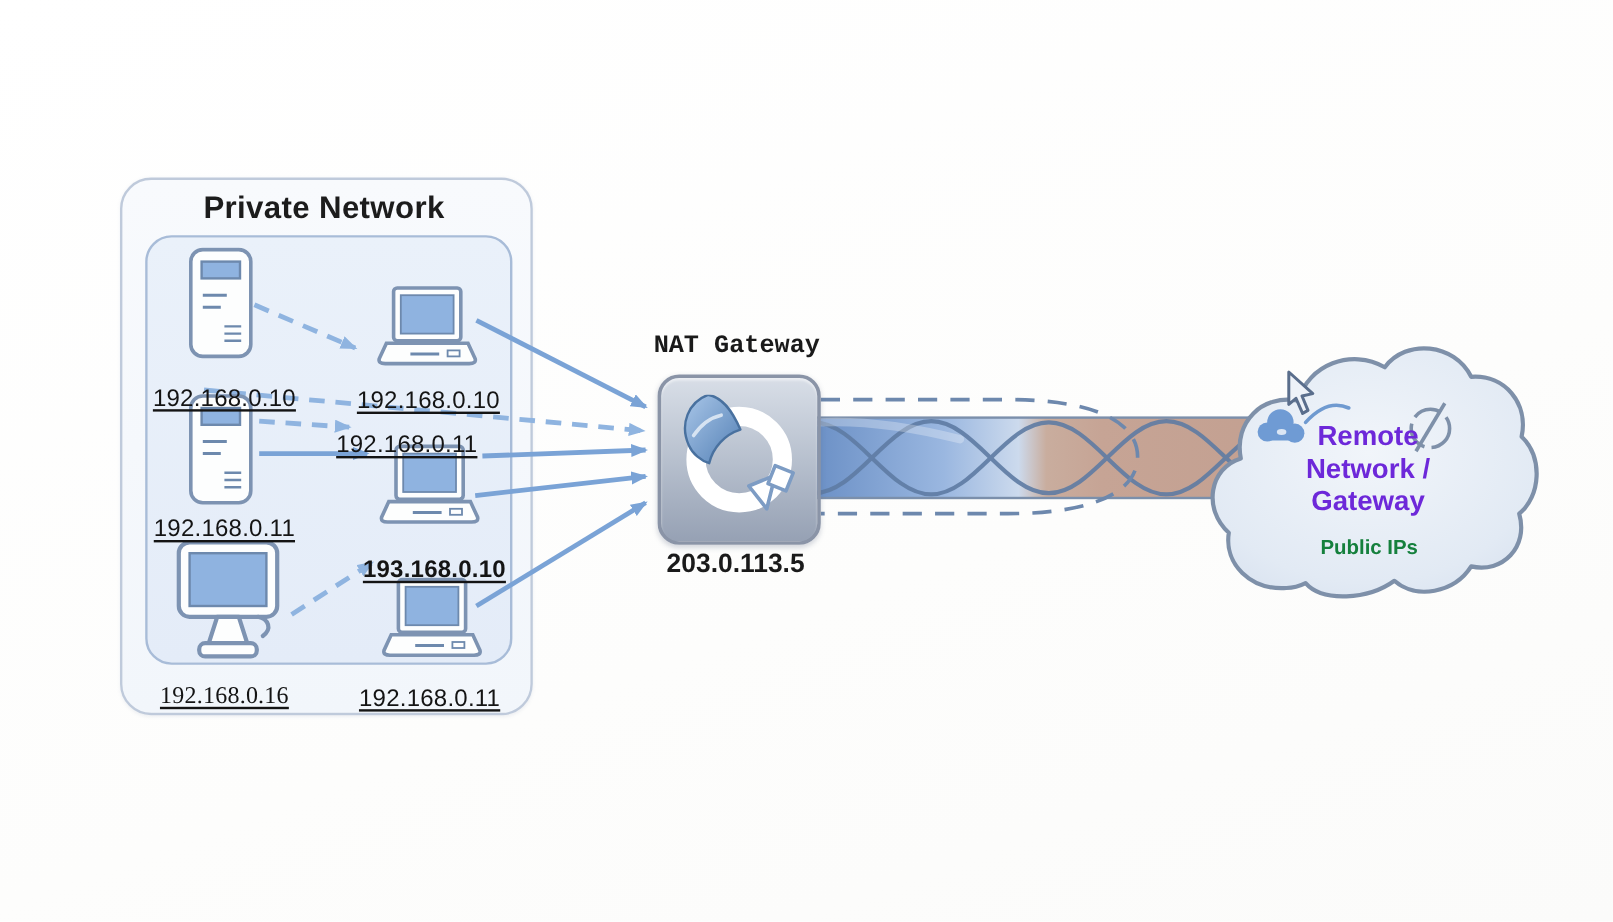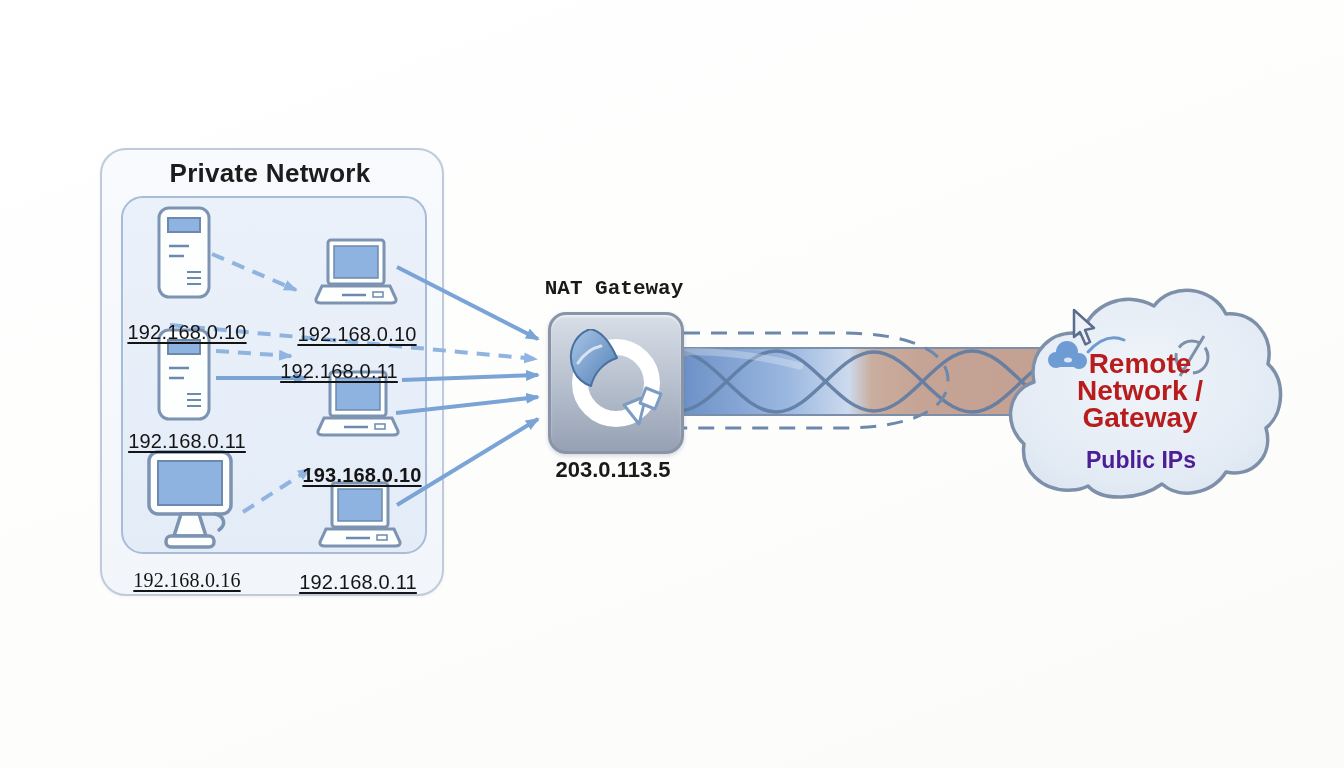--- a/index.html
+++ b/index.html
@@ -62,23 +62,23 @@
   }
   .nat-ip{left:533px;top:457px;width:160px;text-align:center;
     font-size:22px;font-weight:bold;color:#1a1a1a;white-space:nowrap;}
 
   
   .vpn-label{left:752px;top:424px;width:126px;text-align:center;
     font-size:20px;font-weight:bold;color:#1a1a1a;line-height:23px;}
 
   
   .cloud-text{left:1038px;top:350px;width:204px;text-align:center;
-    font-size:28px;font-weight:bold;color:#b91c1c;line-height:27px;}
+    font-size:23px;font-weight:bold;color:#6d28d9;line-height:27px;}
   .cloud-caption{left:1056px;top:447px;width:170px;text-align:center;
-    font-size:23px;font-weight:bold;color:#4c1d95;}
+    font-size:17px;font-weight:bold;color:#15803d;}
 
   svg{display:block;}
   .overlay{left:0;top:0;}
 </style>
 </head>
 <body>
 
 <div class="canvas">
 
   <div class="abs outer-box"></div>

